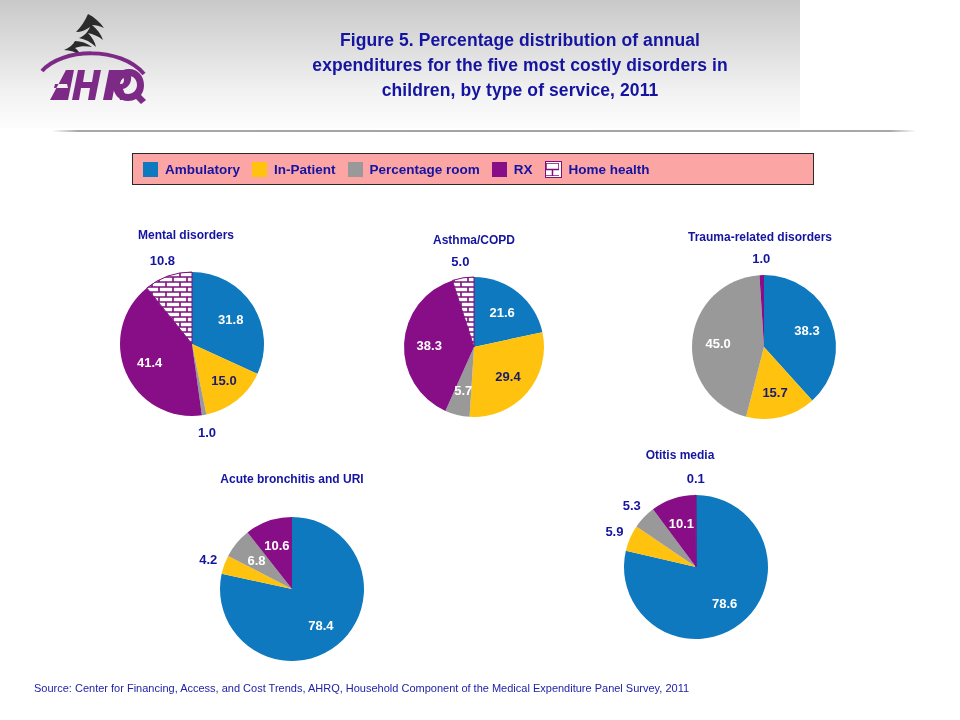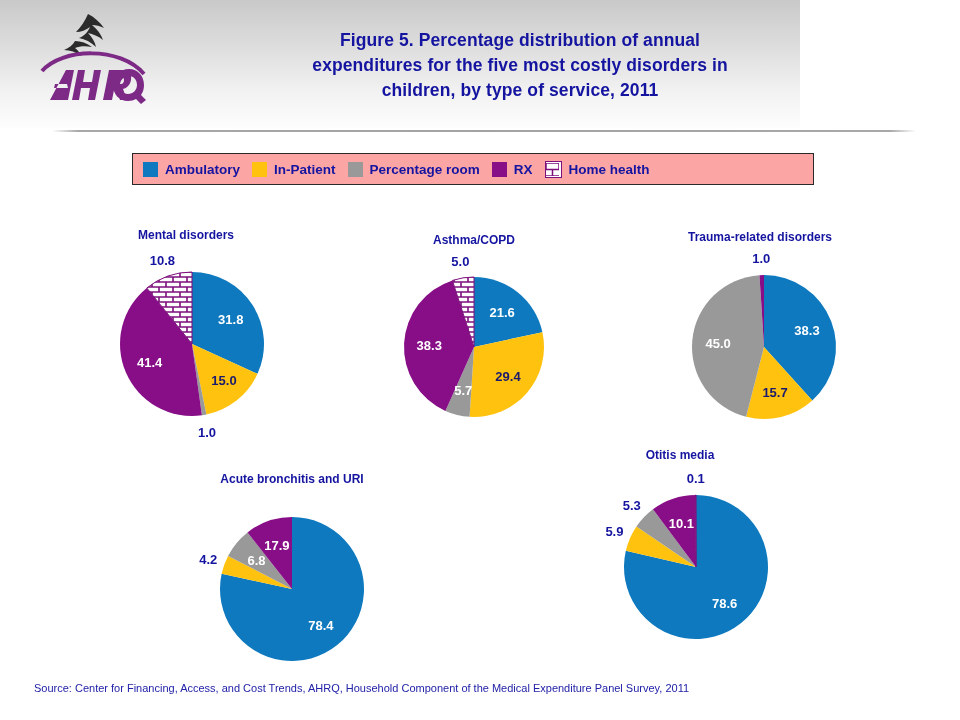--- a/index.html
+++ b/index.html
@@ -176,21 +176,21 @@
       <div class="pie-wrap" style="width: 202px; height: 199px;">
         <svg width="202" height="199" viewBox="0 0 202 199">
           <path d="M 116 103 L 116 31 A 72 72 0 1 1 45.63669510309006 87.73548808561208 Z" fill="#0E79BE" stroke="none" stroke-width="0"></path>
           <path d="M 116 103 L 45.63669510309006 87.73548808561208 A 72 72 0 0 1 52.05417568542481 69.91025003525286 Z" fill="#FFC20E" stroke="none" stroke-width="0"></path>
           <path d="M 116 103 L 52.05417568542481 69.91025003525286 A 72 72 0 0 1 71.51410785749594 46.387232886163424 Z" fill="#999999" stroke="none" stroke-width="0"></path>
           <path d="M 116 103 L 71.51410785749594 46.387232886163424 A 72 72 0 0 1 116.00000000000004 31 Z" fill="#870E87" stroke="none" stroke-width="0"></path>
         </svg>
         <div class="lbl lbl-in" style="left: 144.924px; top: 138.872px;">78.4</div>
         <div class="lbl lbl-out" style="left: 32.2616px; top: 72.8523px;">4.2</div>
         <div class="lbl lbl-in" style="left: 80.4947px; top: 73.6275px;">6.8</div>
-        <div class="lbl lbl-in" style="left: 100.937px; top: 59.4515px;">17.9</div>
+        <div class="lbl lbl-in" style="left: 100.937px; top: 59.4515px;">10.6</div>
       </div>
     </div>
     <div class="chart" style="left: 560px; top: 448px;">
       <div class="chart-title" style="width: 240px;">Otitis media</div>
       <div class="pie-wrap" style="width: 222px; height: 201px;">
         <svg width="222" height="201" viewBox="0 0 222 201">
           <path d="M 136 105 L 136 33 A 72 72 0 1 1 65.83406515936645 88.85250521164456 Z" fill="#0E79BE" stroke="none" stroke-width="0"></path>
           <path d="M 136 105 L 65.83406515936645 88.85250521164456 A 72 72 0 0 1 76.45019865223155 64.52999679464659 Z" fill="#FFC20E" stroke="none" stroke-width="0"></path>
           <path d="M 136 105 L 76.45019865223155 64.52999679464659 A 72 72 0 0 1 92.95084121985862 47.2871770892969 Z" fill="#999999" stroke="none" stroke-width="0"></path>
           <path d="M 136 105 L 92.95084121985862 47.2871770892969 A 72 72 0 0 1 135.54761363447977 33.00142121835813 Z" fill="#870E87" stroke="none" stroke-width="0"></path>

